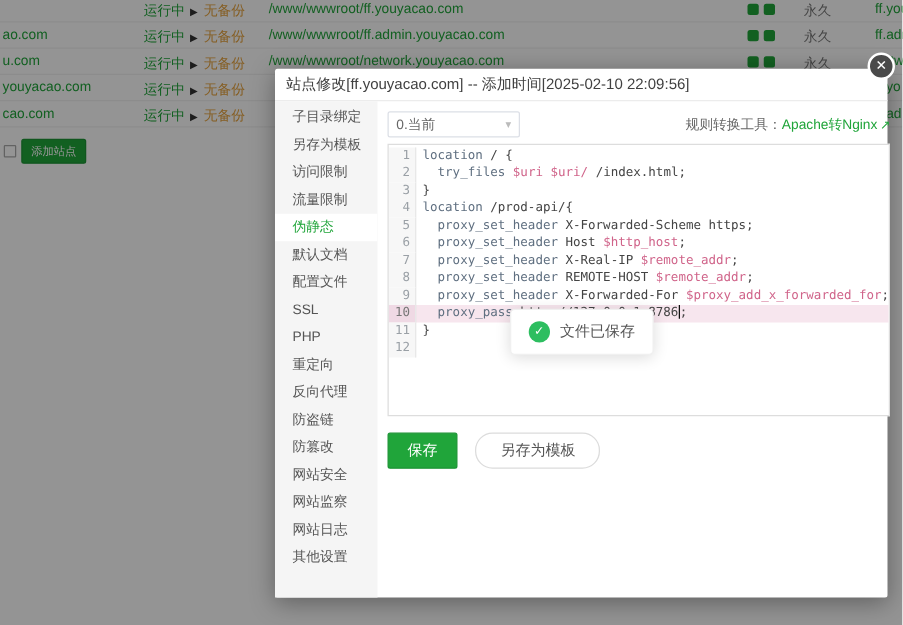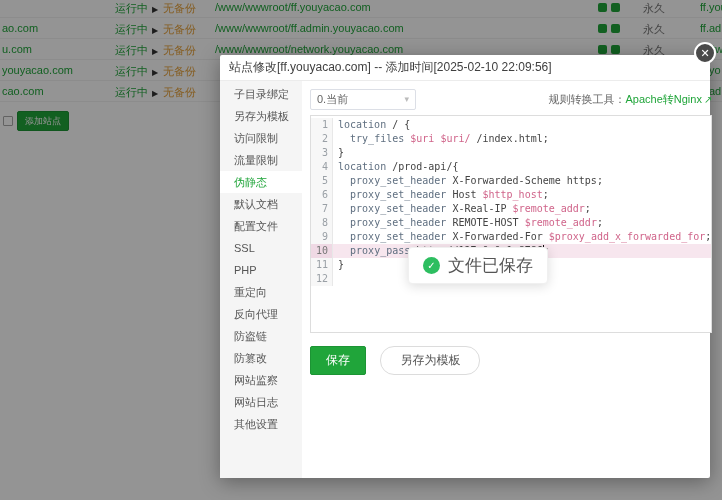--- a/index.html
+++ b/index.html
@@ -69,21 +69,21 @@
   .tk-v { color:#d0648a; }
   .tk-p { color:#444; }
   .caret-bar { display:inline-block; width:1px; height:11px; background:#111; vertical-align:-2px; }
 
   
   .toast { position:absolute; left:188px; top:192px; height:37px; background:#fff; z-index:13;
            display:flex; align-items:center; gap:8px; padding:0 14px; border:1px solid #f0f0f0;
            border-radius:4px; box-shadow:0 2px 12px rgba(0,0,0,0.14); }
   .check-circle { width:17px; height:17px; border-radius:50%; background:#2dbe60; color:#fff;
                   font-size:10px; line-height:17px; text-align:center; flex-shrink:0; }
-  .toast-text { font-size:17px; color:#555; white-space:nowrap; }
+  .toast-text { font-size:12px; color:#555; white-space:nowrap; }
 
   
   .btn-row { margin-top:13px; }
   .btn-save { background:#20a53a; color:#fff; font-size:12px; padding:5px 15px;
               border:1px solid #1c9434; border-radius:2px; cursor:pointer; }
   .btn-tpl { background:#fff; color:#555; font-size:12px; padding:5px 19px;
              border:1px solid #dcdcdc; border-radius:14px; margin-left:10px; cursor:pointer; }
   .hints { margin-top:12px; list-style:none; }
   .hints li { font-size:11px; color:#888; line-height:16px; }
   .hints li::before { content:"•  "; color:#999; }
@@ -171,20 +171,21 @@
           <div class="side-item">流量限制</div>
           <div class="side-item sel">伪静态</div>
           <div class="side-item">默认文档</div>
           <div class="side-item">配置文件</div>
           <div class="side-item">SSL</div>
           <div class="side-item">PHP</div>
           <div class="side-item">重定向</div>
           <div class="side-item">反向代理</div>
           <div class="side-item">防盗链</div>
           <div class="side-item">防篡改</div>
+          <div class="side-item">网站安全</div>
           <div class="side-item">网站监察</div>
           <div class="side-item">网站日志</div>
           <div class="side-item">其他设置</div>
         </div>
 
       <div class="content">
 
         <div class="toolbar">
           <div class="tpl-select">
             <span>0.当前</span>

